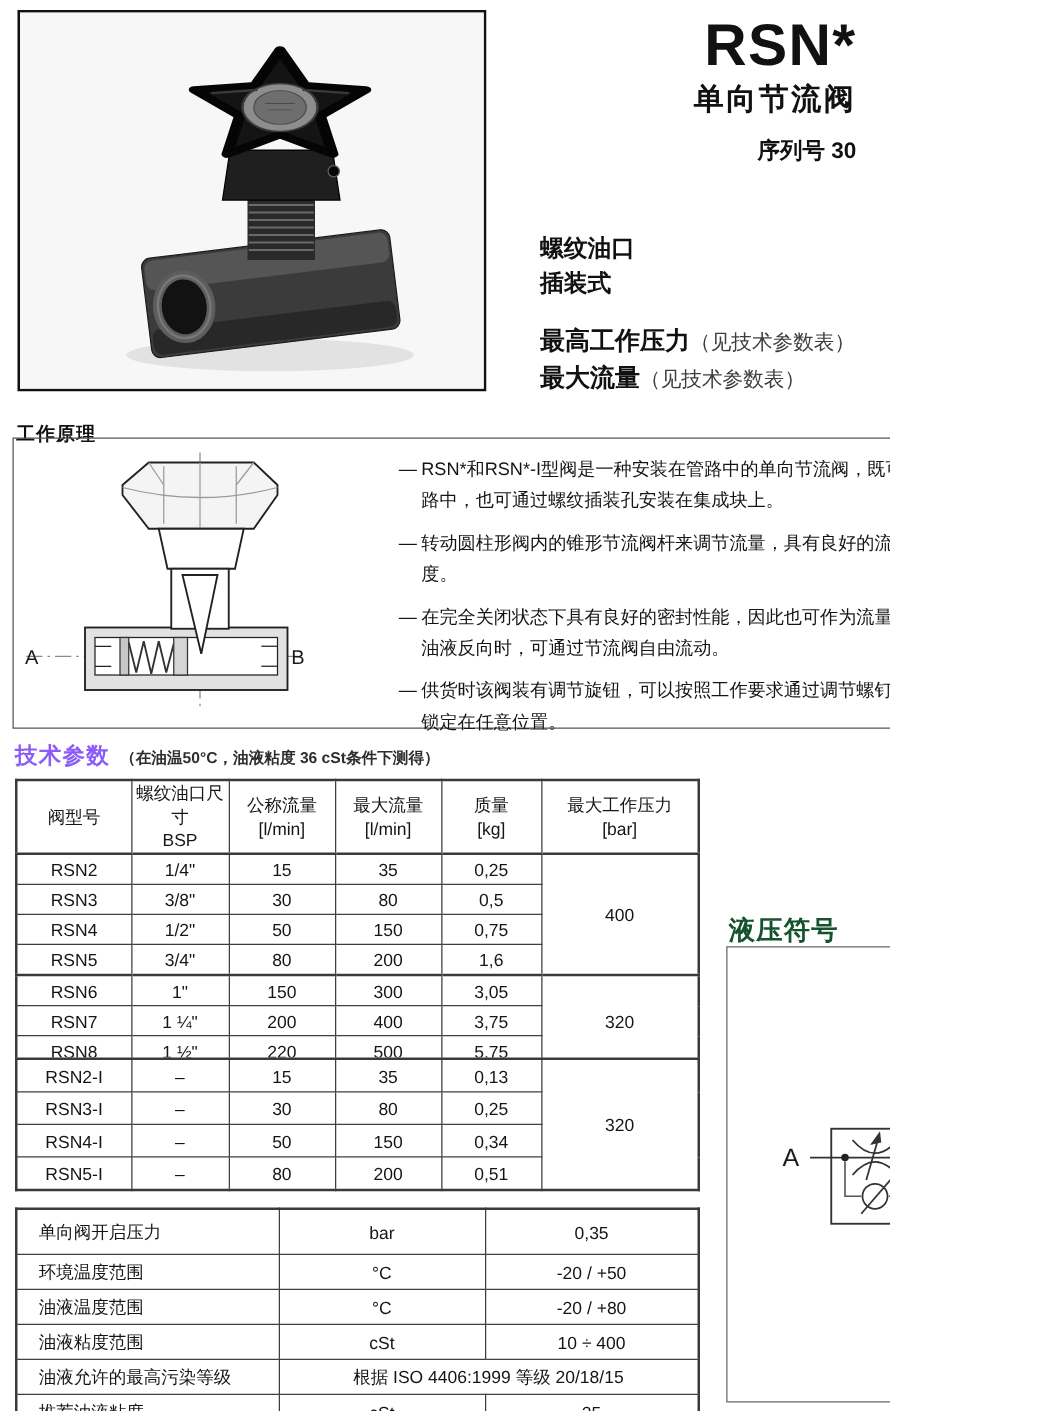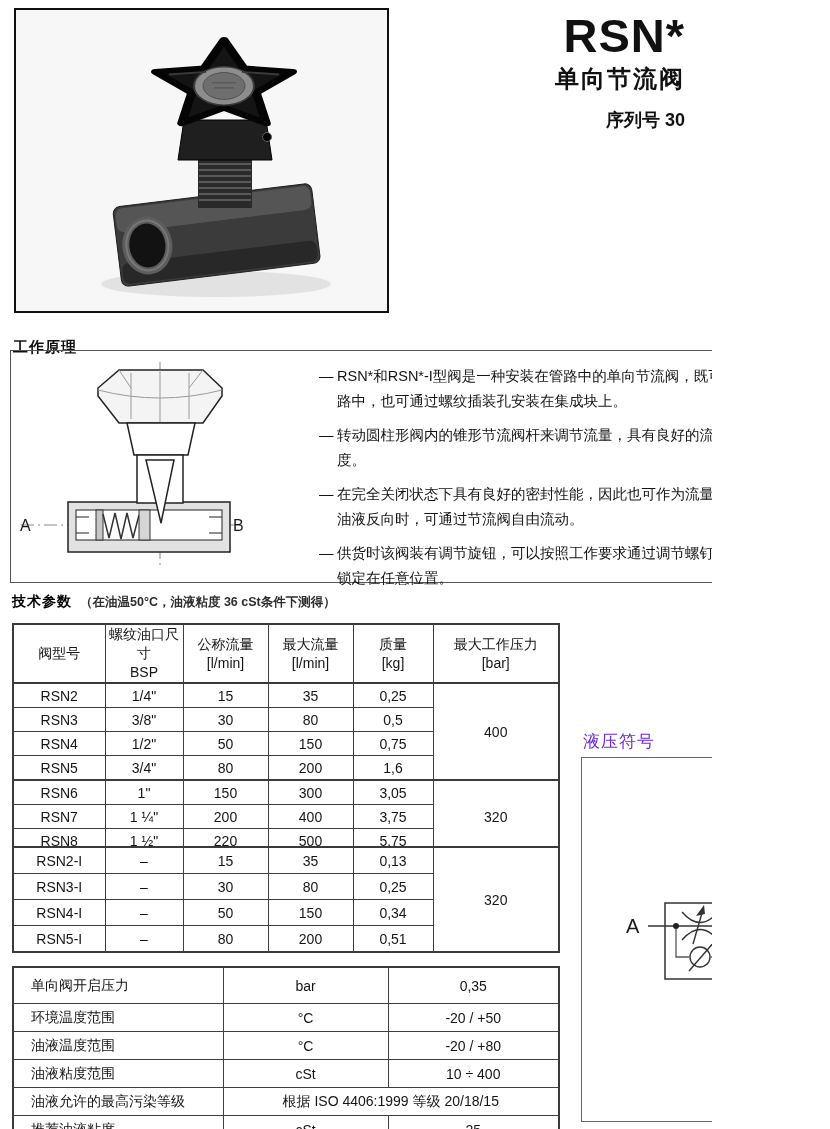--- a/index.html
+++ b/index.html
@@ -21,24 +21,24 @@
   .intro{position:absolute;left:432px;top:186px;}
   .feat{font-size:19px;font-weight:bold;line-height:28px;color:#111;}
   .spec-line{font-size:20px;line-height:29px;}
   .spec-line .b{font-weight:bold;color:#111;}
   .spec-line .note{font-size:16.5px;font-weight:normal;color:#3d3d3d;}
   .intro .gap{height:17px;}
 
   
   .wp-title{position:absolute;left:13px;top:338px;margin:0;font-size:15px;font-weight:bold;
             letter-spacing:1px;color:#111;}
-  .hs-title{position:absolute;left:583px;top:730px;margin:0;font-size:17px;font-weight:normal;
-            letter-spacing:1px;color:#6d28d9;}
+  .hs-title{position:absolute;left:583px;top:730px;margin:0;font-size:21px;font-weight:bold;
+            letter-spacing:1px;color:#14532d;}
   .tp-head{position:absolute;left:12px;top:592px;}
-  .tp-title{font-size:14px;font-weight:bold;letter-spacing:1px;color:#000000;}
+  .tp-title{font-size:18px;font-weight:bold;letter-spacing:1px;color:#8b5cf6;}
   .tp-note{font-size:12.5px;font-weight:600;color:#2e2e2e;margin-left:8px;}
 
   
   .wp-box{position:absolute;left:10px;top:350px;width:816px;height:231px;border:1px solid #555;}
   .wp-diagram{position:absolute;left:8px;top:6px;}
   .bullets{position:absolute;left:308px;top:13px;width:496px;}
   .bullet{position:relative;padding-left:18px;font-size:14.5px;line-height:25px;
           margin-bottom:9px;color:#141414;}
   .bullet .dash{position:absolute;left:0;top:0;}
 
@@ -106,20 +106,31 @@
       </g>
     </svg>
   </figure>
 
   <header class="title-block">
     <div class="model">RSN*</div>
     <div class="subtitle">单向节流阀</div>
     <div class="series">序列号 30</div>
   </header>
 
+  <section class="intro">
+    <div class="feat">螺纹油口</div>
+    <div class="feat">插装式</div>
+    <div class="gap"></div>
+    <div class="spec-line">
+      <span class="b">最高工作压力</span><span class="note">（见技术参数表）</span>
+    </div>
+    <div class="spec-line">
+      <span class="b">最大流量</span><span class="note">（见技术参数表）</span>
+    </div>
+  </section>
 
   <h2 class="wp-title">工作原理</h2>
   <section class="wp-box">
     <svg class="wp-diagram" width="285" height="215" viewBox="0 0 285 215">
       <g stroke="#8a8a8a" stroke-width="1" stroke-dasharray="13 4 2 4">
         <line x1="141" y1="5" x2="141" y2="211"></line>
         <line x1="2" y1="168" x2="226" y2="168"></line>
       </g>
       <g>
         <rect x="49" y="145" width="162" height="50" fill="#e2e2e2" stroke="#222" stroke-width="1.5"></rect>

